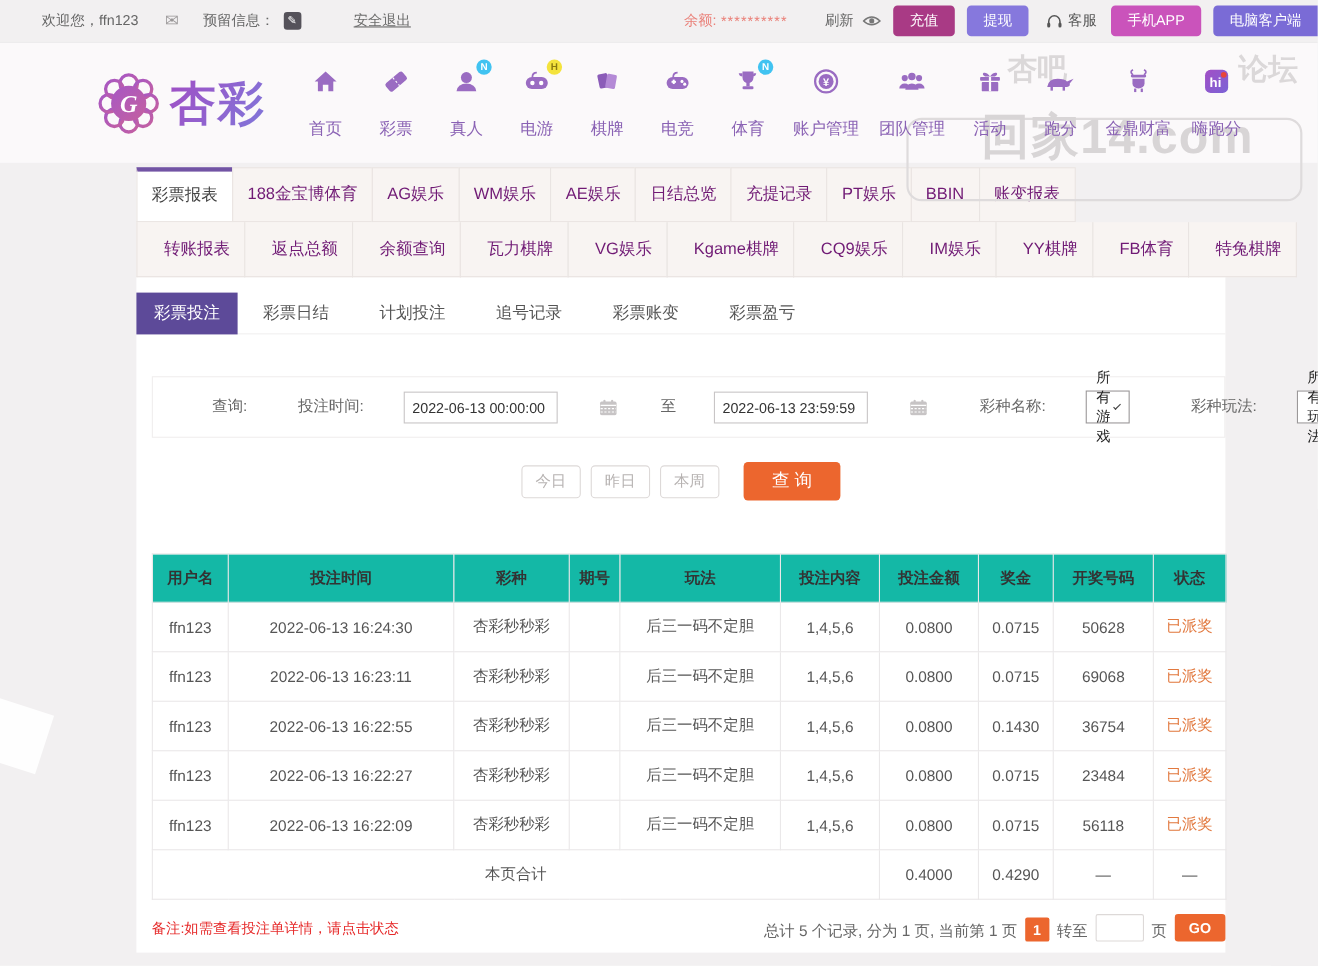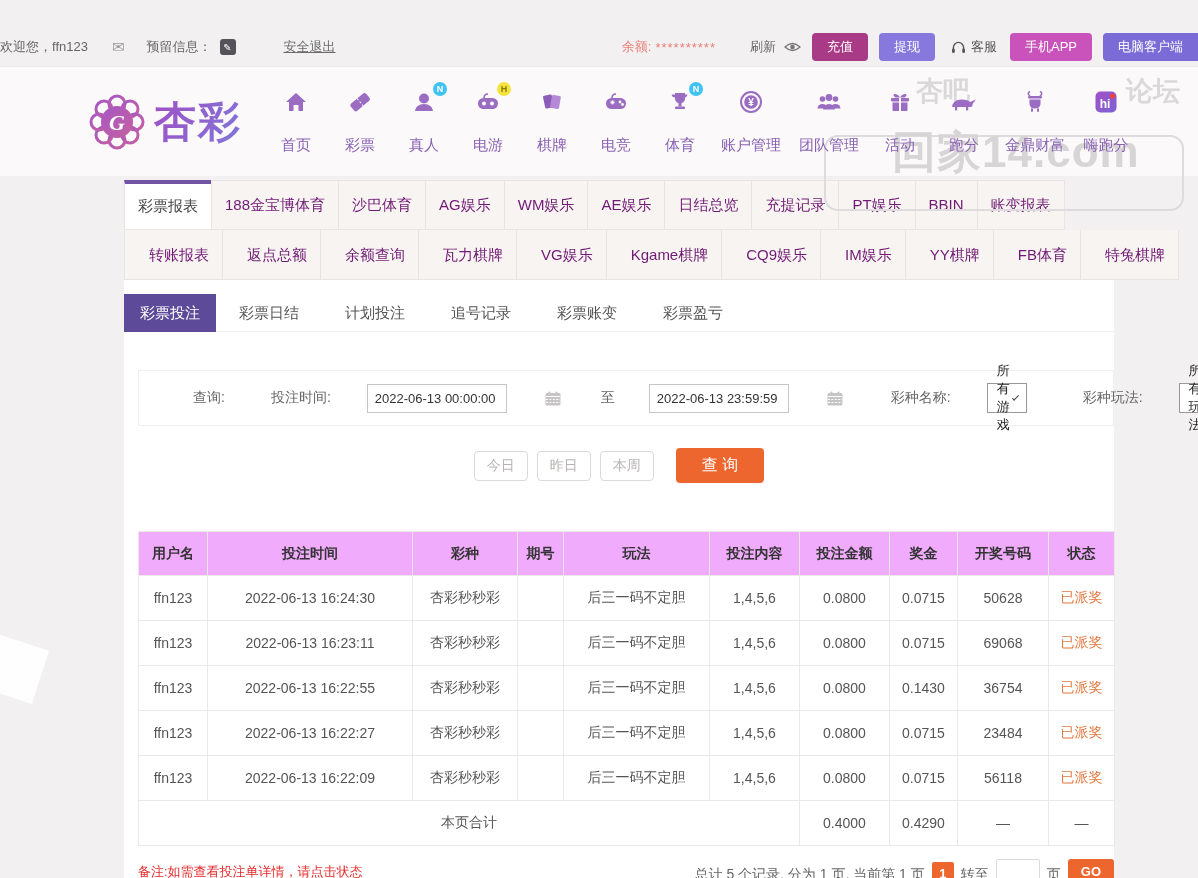--- a/index.html
+++ b/index.html
@@ -2,21 +2,21 @@
 <html><head>
 <meta charset="utf-8">
 <style>
   * { box-sizing: border-box; margin: 0; padding: 0; }
   html,body { width:1198px; height:878px; }
   body {
     font-family: "Liberation Sans", "DejaVu Sans", sans-serif;
     background:#f2f0f1; color:#555; overflow:hidden; position:relative;
   }
   
-  .topbar { height:38px; display:flex; align-items:center; font-size:13px; color:#666;margin-top:28px; }
+  .topbar { height:38px; display:flex; align-items:center; padding-left:38px; font-size:13px; color:#666; }
   .topbar .gap { margin-left:22px; }
   .envelope { color:#9a9798; font-size:15px; margin-left:24px; }
   .edit-chip { display:inline-flex; width:16px; height:16px; background:#55525a; border-radius:3px; color:#fff; font-size:10px; align-items:center; justify-content:center; margin-left:8px; }
   .logout { color:#6b6b6b; text-decoration:underline; margin-left:48px; cursor:pointer; }
   .topbar-right { margin-left:auto; display:flex; align-items:center; }
   .balance-label, .balance-value { color:#ea8079;text-align:right; }
   .balance-value { margin-left:4px; letter-spacing:1px; }
   .refresh { margin-left:34px; color:#666; }
   .eye { margin-left:8px; display:inline-flex; }
   .pill { border:none; color:#fff; font-size:13px; padding:5px 15px; border-radius:4px; margin-left:11px; cursor:pointer; font-family:inherit; }
@@ -62,21 +62,21 @@
   .sel { height:30px; border:1px solid #9b9899; background:#fff; display:flex; align-items:center; padding:0 9px; font-size:13px; color:#222; cursor:pointer; }
   .sel.game { width:118px; }
   .sel.play { width:84px; }
   .chev { width:7px; height:7px; border-right:1.7px solid #444; border-bottom:1.7px solid #444; transform:rotate(45deg) translate(-1px,-1px); margin-left:auto; }
   .sel.play .chev { margin-left:8px; }
   .quickrow { display:flex; justify-content:center; align-items:center; margin-top:22px; gap:9px; }
   .ghost-btn { background:#fff; border:1px solid #ddd9d8; border-radius:4px; color:#b7b3b2; font-size:14px; padding:5px 12px; cursor:pointer; font-family:inherit; }
   .query-btn { background:#ec662e; border:none; border-radius:4px; color:#fff; font-size:16px; padding:7px 26px; margin-left:13px; cursor:pointer; font-family:inherit; }
   
   table.report { border-collapse:collapse; width:976px; margin:48px 0 0 14px; table-layout:fixed; }
-  .report th { background:#f0abfc; font-size:14px; color:#333; font-weight:bold; border:1px solid #eae8e9; height:44px; text-align:center; }
+  .report th { background:#14b8a6; font-size:14px; color:#333; font-weight:bold; border:1px solid #eae8e9; height:44px; text-align:center; }
   .report td { border:1px solid #eae8e9; height:45px; text-align:center; font-size:14px; color:#555; }
   .report td.status { color:#e2793f; cursor:pointer; }
   
   .pagefoot { width:976px; margin:13px 0 0 14px; display:flex; align-items:center; }
   .note { color:#e62b2b; font-size:13px; }
   .pager { margin-left:auto; display:flex; align-items:flex-end; gap:7px; color:#666; font-size:14px; }
   .page-badge { width:22px; height:22px; background:#ec662e; color:#fff; font-size:13px; font-weight:bold; display:flex; align-items:center; justify-content:center; border-radius:2px; }
   .goto-input { width:44px; height:25px; border:1px solid #ddd9d8; border-radius:2px; }
   .go-btn { background:#ec662e; border:none; border-radius:3px; color:#fff; font-size:13px; font-weight:bold; padding:5px 13px; cursor:pointer; font-family:inherit; }
   .bg-shape { position:absolute; left:-18px; top:640px; width:60px; height:56px; background:#ffffff; opacity:.9; transform:rotate(18deg); }
@@ -299,21 +299,20 @@
       <span class="nav-label">嗨跑分</span>
     </div>
   </div>
 </div>
 
 <div class="container">
 
   <div class="tabs">
     <div class="tab active">彩票报表</div>
     <div class="tab">188金宝博体育</div>
-    <div class="tab">沙巴体育</div>
     <div class="tab">AG娱乐</div>
     <div class="tab">WM娱乐</div>
     <div class="tab">AE娱乐</div>
     <div class="tab">日结总览</div>
     <div class="tab">充提记录</div>
     <div class="tab">PT娱乐</div>
     <div class="tab">BBIN</div>
     <div class="tab">账变报表</div>
   </div>
 

